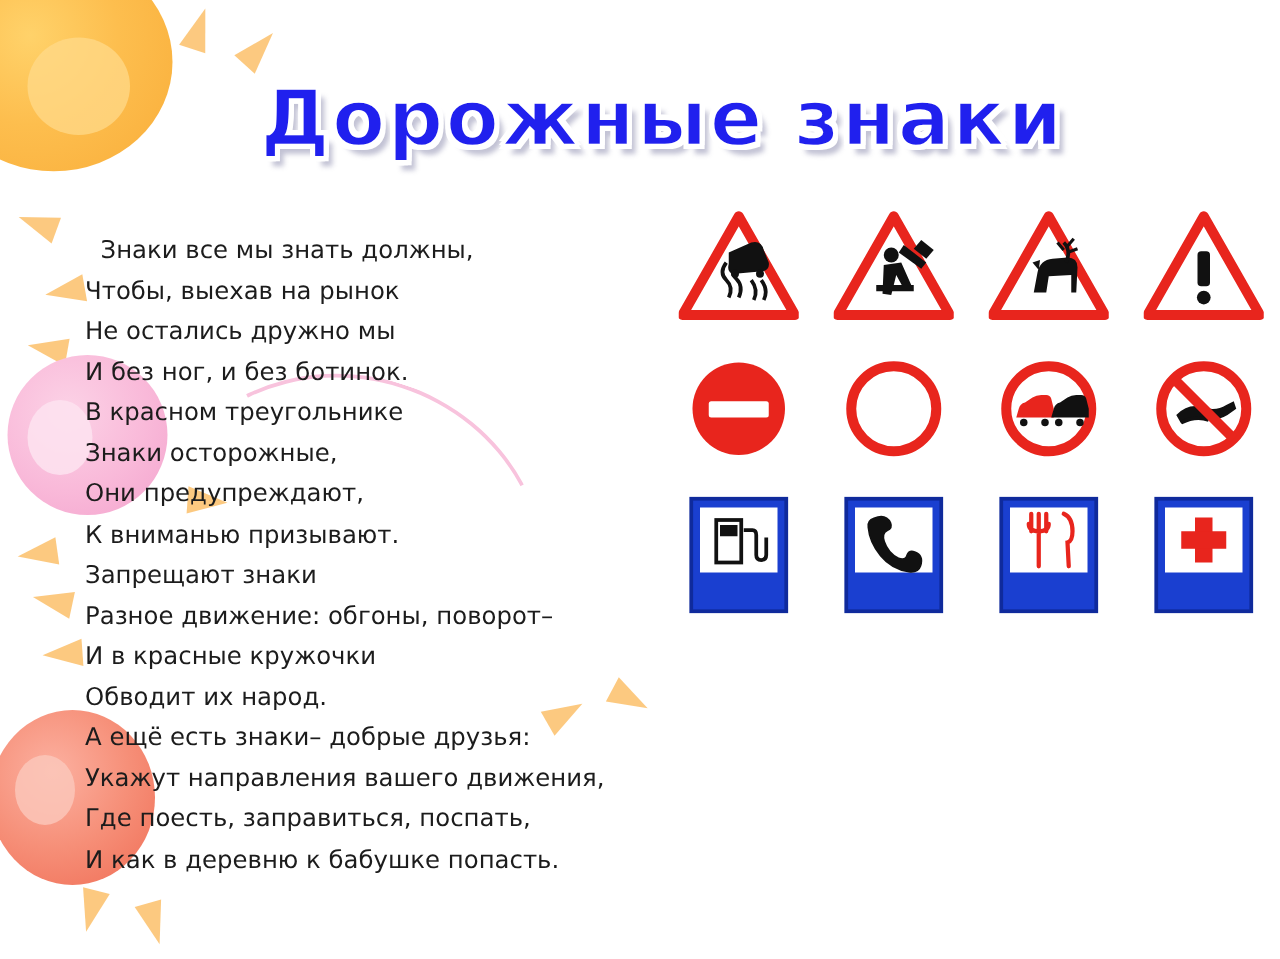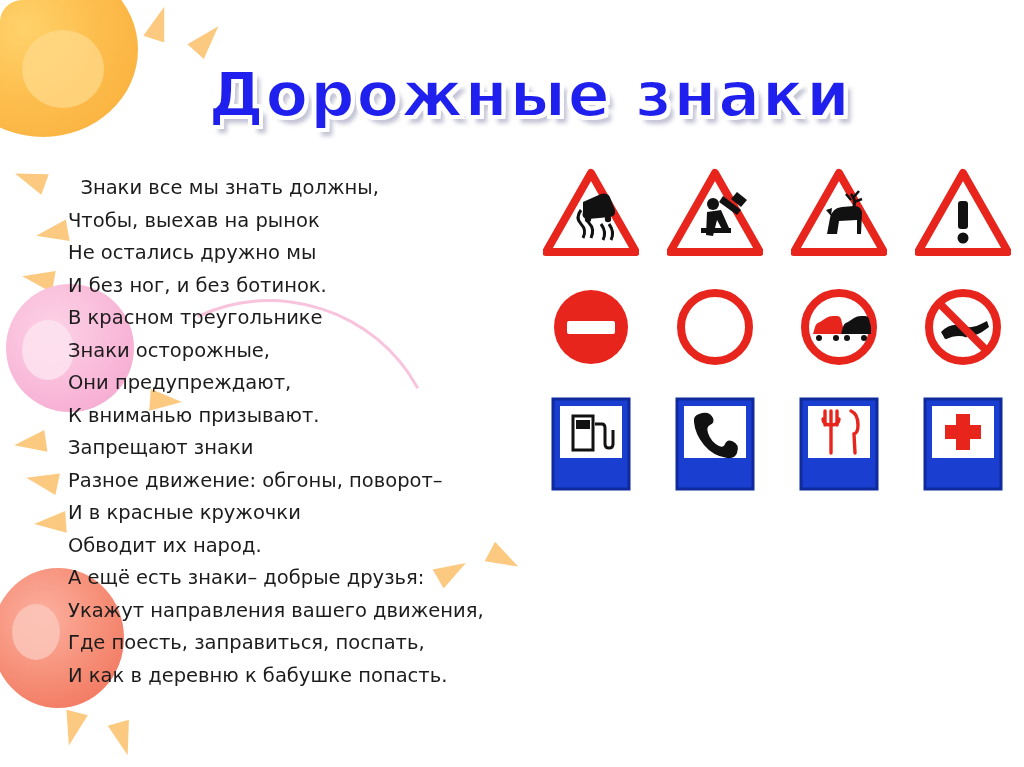--- a/index.html
+++ b/index.html
@@ -12,21 +12,20 @@
     background: #ffffff;
     font-family: "Liberation Sans", sans-serif;
     overflow: hidden;
   }
   .slide {
     position: relative;
     width: 1024px;
     height: 767px;
     background: #ffffff;
     overflow: hidden;
-    border-radius: 22px;
   }
 
   
   .deco {
     position: absolute;
     pointer-events: none;
   }
   .sun-orange {
     left: -52px;
     top: -38px;
@@ -126,21 +125,21 @@
     text-shadow:
        3px 0 0 #fff, -3px 0 0 #fff, 0 3px 0 #fff, 0 -3px 0 #fff,
        3px 3px 0 #fff, -3px 3px 0 #fff, 3px -3px 0 #fff, -3px -3px 0 #fff,
        6px 7px 4px rgba(120,120,160,.45);
   }
 
   
   .poem {
     position: absolute;
     left: 68px;
-    top: 172px;
+    top: 184px;
     width: 470px;
     font-family: "DejaVu Sans", sans-serif;
     font-size: 19.5px;
     line-height: 32.5px;
     color: #1c1c1c;
     white-space: pre-wrap;
   }
 
   
   .signs {

